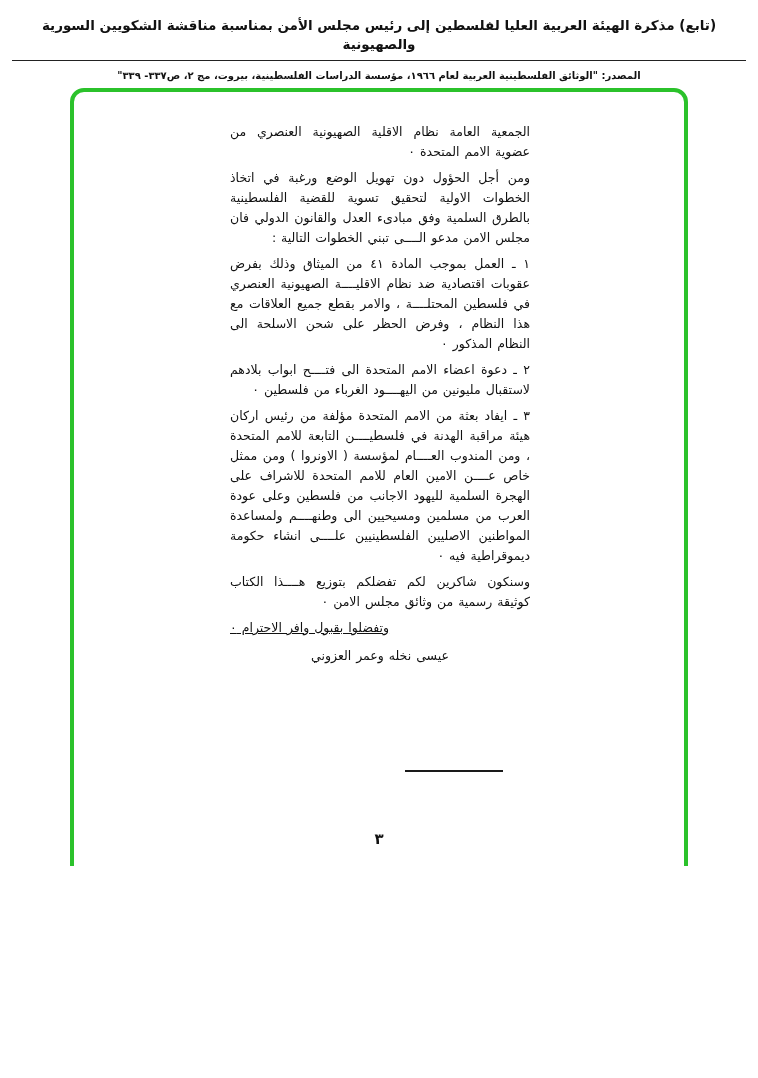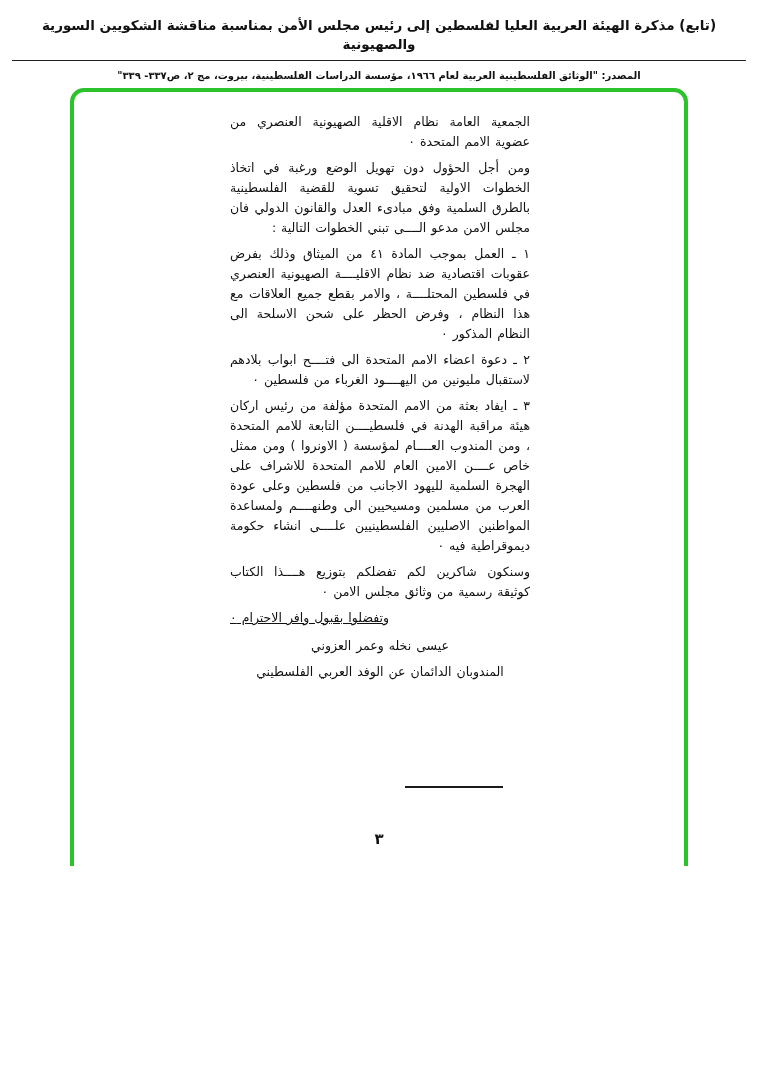--- a/index.html
+++ b/index.html
@@ -40,21 +40,21 @@
   .frame {
     position: absolute;
     left: 70px; top: 88px;
     width: 618px; height: 934px;
     border: 4px solid var(--frame_green, #2bc22b);
     border-radius: 14px;
     background: #ffffff;
   }
   .body-col {
     position: absolute;
-    top: 20px; right: 154px;
+    top: 30px; right: 154px;
     width: 300px;
     direction: rtl;
     font-size: 12.5px;
     line-height: 20px;
     color: var(--text_black, #111111);
   }
   .para {
     text-align: justify;
     margin-bottom: 6px;
     word-spacing: 1px;
@@ -116,21 +116,20 @@
 
       <p class="para">٣ ـ ايفاد بعثة من الامم المتحدة مؤلفة من رئيس اركان هيئة مراقبة الهدنة في فلسطيــــن التابعة للامم المتحدة ، ومن المندوب العــــام لمؤسسة ( الاونروا ) ومن ممثل خاص عــــن الامين العام للامم المتحدة للاشراف على الهجرة السلمية لليهود الاجانب من فلسطين وعلى عودة العرب من مسلمين ومسيحيين الى وطنهــــم ولمساعدة المواطنين الاصليين الفلسطينيين علــــى انشاء حكومة ديموقراطية فيه ٠</p>
 
       <p class="para">وسنكون شاكرين لكم تفضلكم بتوزيع هــــذا الكتاب كوثيقة رسمية من وثائق مجلس الامن ٠</p>
 
       <p class="para closing">وتفضلوا بقبول وافر الاحترام ٠</p>
 
 
       <p class="para signature">عيسى نخله وعمر العزوني</p>
 
-      <p class="para role">المندوبان الدائمان عن الوفد العربي الفلسطيني</p>
 
       <div class="divider"></div>
 
     </div>
   </div>
 
   <div class="page-num">٣</div>
 
 </div>
 

